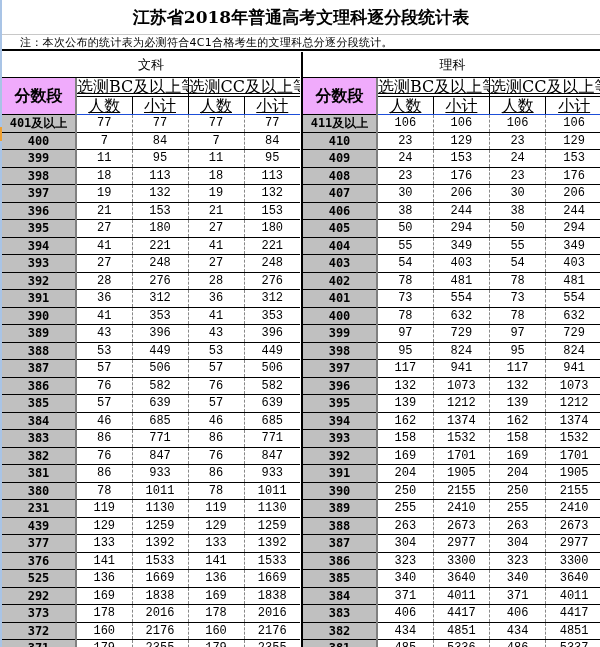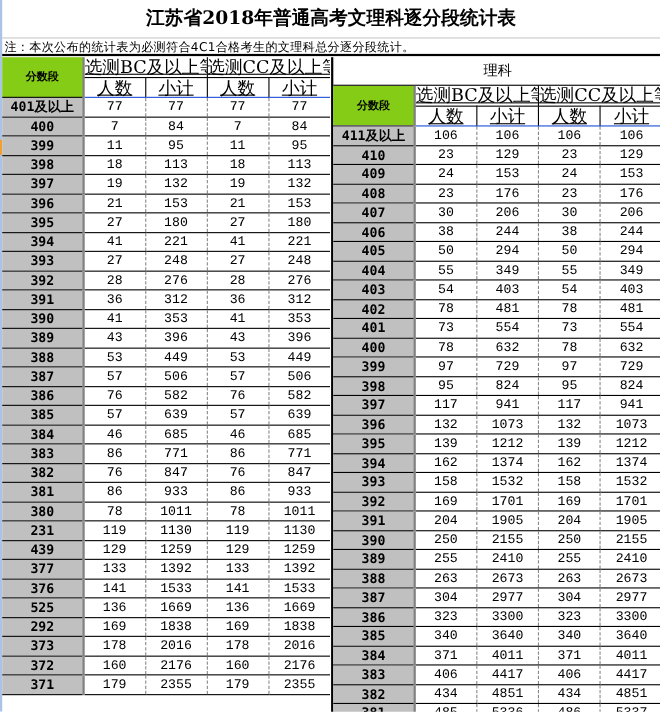--- a/index.html
+++ b/index.html
@@ -1,44 +1,45 @@
 <!DOCTYPE html>
 <html><head>
 <meta charset="utf-8">
 <style>
   html, body { margin:0; padding:0; background:#ffffff; }
   body { width:600px; height:647px; overflow:hidden; position:relative; font-family:"DejaVu Serif","Liberation Serif",serif; color:#000; }
   .left-edge { position:absolute; left:0; top:0; width:2px; height:647px; background:#a9c4e6; }
   .left-mark { position:absolute; left:0; top:127px; width:2px; height:14px; background:#f0a030; }
   .title { position:absolute; left:2px; top:0; width:598px; height:34px; line-height:34px; text-align:center; font-size:17px; font-weight:bold; border-bottom:1px solid #c8c8c8; }
-  .note { position:absolute; left:2px; top:34px; width:598px; height:17px; line-height:17px; font-size:11px; padding-left:2px; box-sizing:border-box; border-bottom:2px solid #000; font-family:"DejaVu Sans","Liberation Sans",sans-serif; letter-spacing:0.3px; }
+  .note { position:absolute; left:2px; top:34px; width:598px; height:17px; line-height:17px; font-size:11px; padding-left:18px; box-sizing:border-box; border-bottom:2px solid #000; font-family:"DejaVu Sans","Liberation Sans",sans-serif; letter-spacing:0.3px; }
   .panel { position:absolute; top:52px; }
   .panel.left { left:2px; width:298px; }
   .panel.right { left:301px; width:299px; border-left:2px solid #000; }
   .subject { height:25px; line-height:25px; text-align:center; font-size:13px; border-bottom:1px solid #000; }
   table { border-collapse:collapse; table-layout:fixed; width:100%; }
   td, th { padding:0; text-align:center; font-weight:normal; overflow:hidden; white-space:nowrap; }
-  th.seg { background:#84cc16; font-size:10px; font-weight:bold; border-right:2px solid #808080; border-bottom:1px solid #000; }
+  th.seg { background:#f0abfc; font-size:16px; font-weight:bold; border-right:2px solid #808080; border-bottom:1px solid #000; }
   th.grp { font-size:16px; height:18px; line-height:18px; text-decoration:underline; border-bottom:1px solid #000; border-right:1px solid #000;margin-top:28px; }
   th.sub { font-size:16px; height:17px; line-height:17px; border-right:1px solid #000; border-bottom:1px solid #1d4ed8; text-decoration:underline; }
   td.k { background:#c0c0c0; font-weight:bold; font-size:12px; font-family:"DejaVu Sans Mono","Liberation Mono",monospace; border-right:2px solid #808080; border-bottom:1px solid #000; height:16.5px; line-height:16.5px; }
   td.v { font-size:12px; font-family:"Liberation Mono","DejaVu Sans Mono",monospace; border-bottom:1px solid #000; border-right:1px dashed #888; height:16.5px; line-height:16.5px; }
   td.v.last { border-right:none; }
   col.c0 { width:74px; }
 </style>
 </head>
 <body>
 
 <div class="left-edge"></div>
 <div class="left-mark"></div>
 
 <div class="title">江苏省2018年普通高考文理科逐分段统计表</div>
 <div class="note">注：本次公布的统计表为必测符合4C1合格考生的文理科总分逐分段统计。</div>
 
 <div class="panel left">
+  <div class="subject">文科</div>
   <table>
     <colgroup>
         <col class="c0">
         <col>
         <col>
         <col>
         <col>
       </colgroup>
     <thead>
       <tr>

